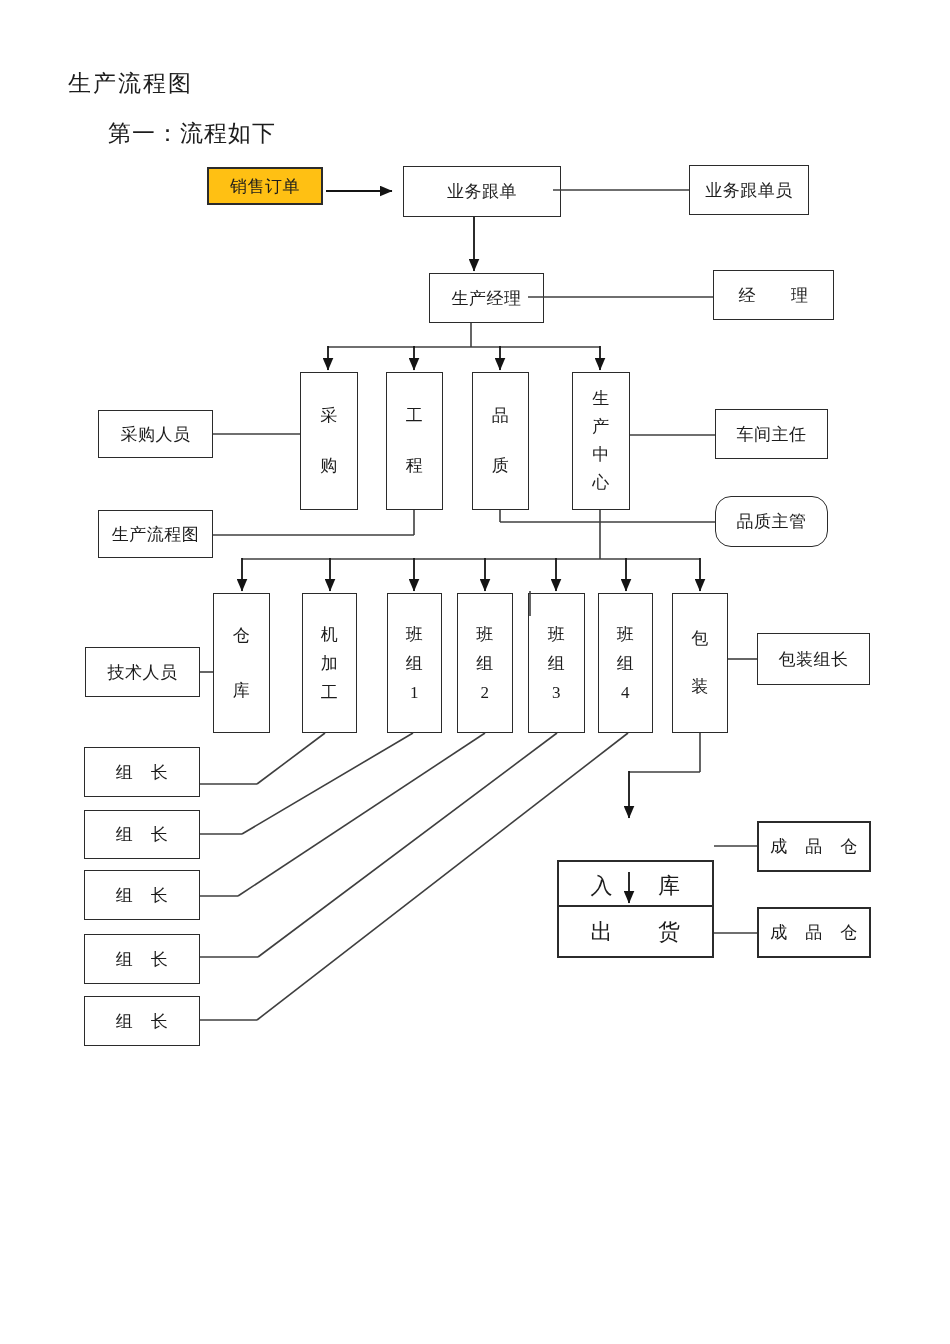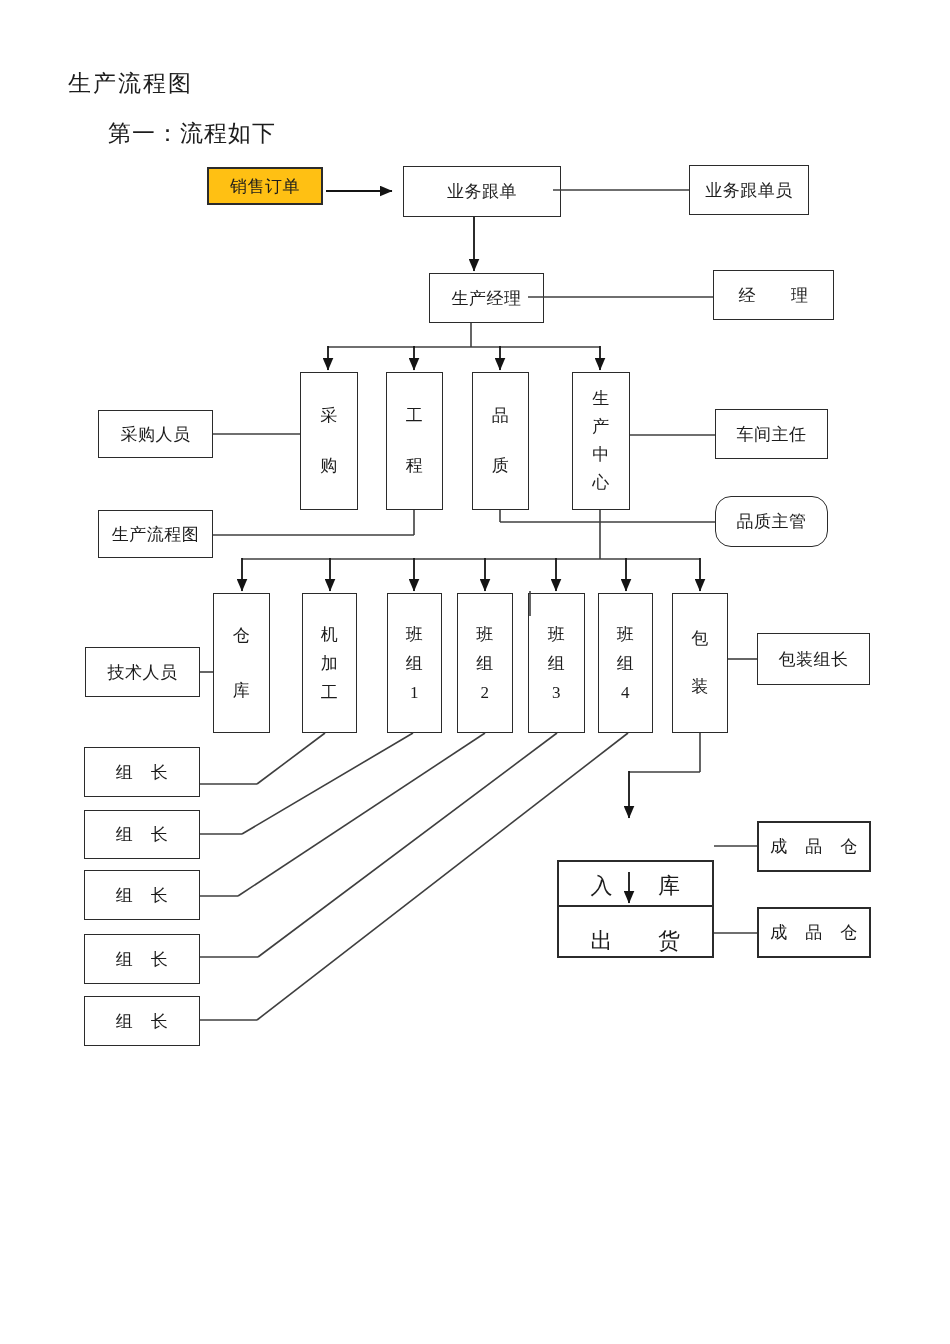--- a/index.html
+++ b/index.html
@@ -158,21 +158,21 @@
       </div>
       <div class="box" style="left: 84px; top: 996px; width: 116px; height: 50px; border-color: rgb(43, 43, 43);">
         <span class="box-label">组　长</span>
       </div>
       <div class="box" style="left: 557px; top: 820px; width: 157px; height: 52px; border-color: rgb(43, 43, 43); font-size: 22px; border-width: 2px; margin-top: 40px;">
         <span class="box-label">入　　库</span>
       </div>
       <div class="box" style="left: 757px; top: 821px; width: 114px; height: 51px; border-color: rgb(43, 43, 43); border-width: 2px;">
         <span class="box-label">成　品　仓</span>
       </div>
-      <div class="box" style="left: 557px; top: 905px; width: 157px; height: 53px; border-color: rgb(43, 43, 43); font-size: 22px; border-width: 2px; align-items: flex-end;">
+      <div class="box" style="left: 557px; top: 905px; width: 157px; height: 53px; border-color: rgb(43, 43, 43); font-size: 22px; border-width: 2px;">
         <span class="box-label">出　　货</span>
       </div>
       <div class="box" style="left: 757px; top: 907px; width: 114px; height: 51px; border-color: rgb(43, 43, 43); border-width: 2px;">
         <span class="box-label">成　品　仓</span>
       </div>
     </div>
 
   <svg class="connector-layer" width="950" height="1344" viewBox="0 0 950 1344" xmlns="http://www.w3.org/2000/svg">
     <defs>
       <marker id="arrowhead" markerWidth="13" markerHeight="11" refX="12.5" refY="5.5" orient="auto" markerUnits="userSpaceOnUse">

